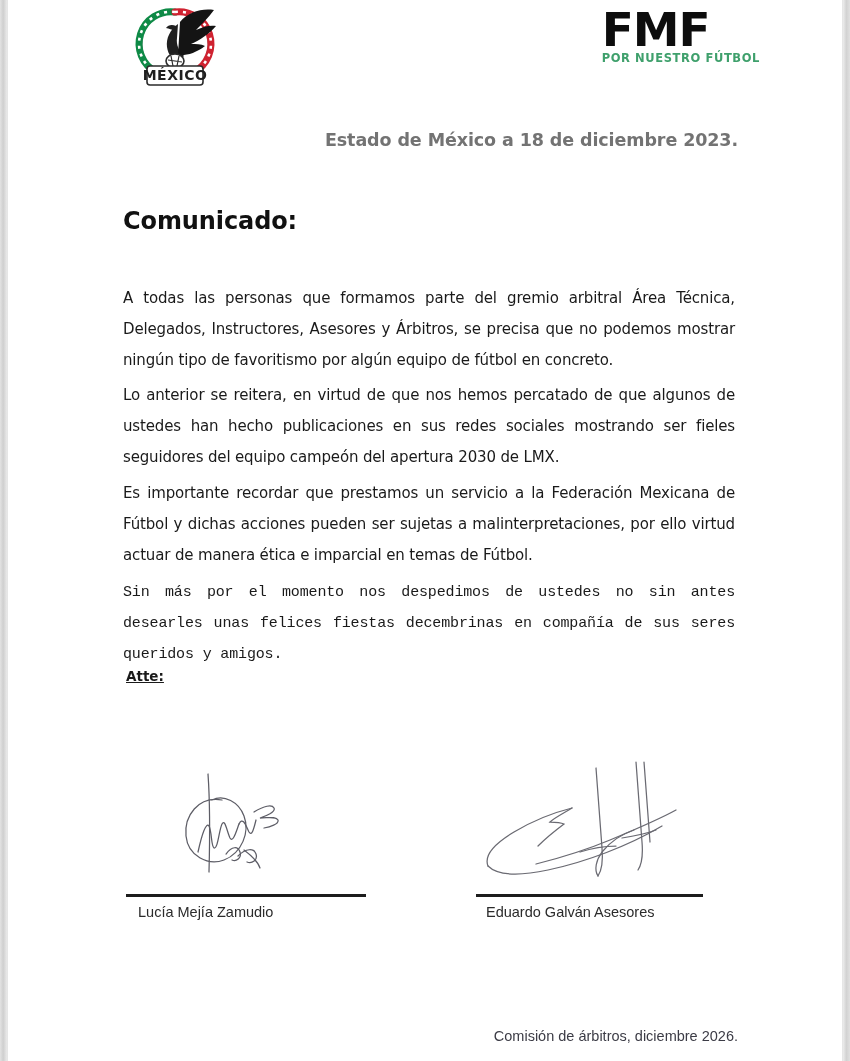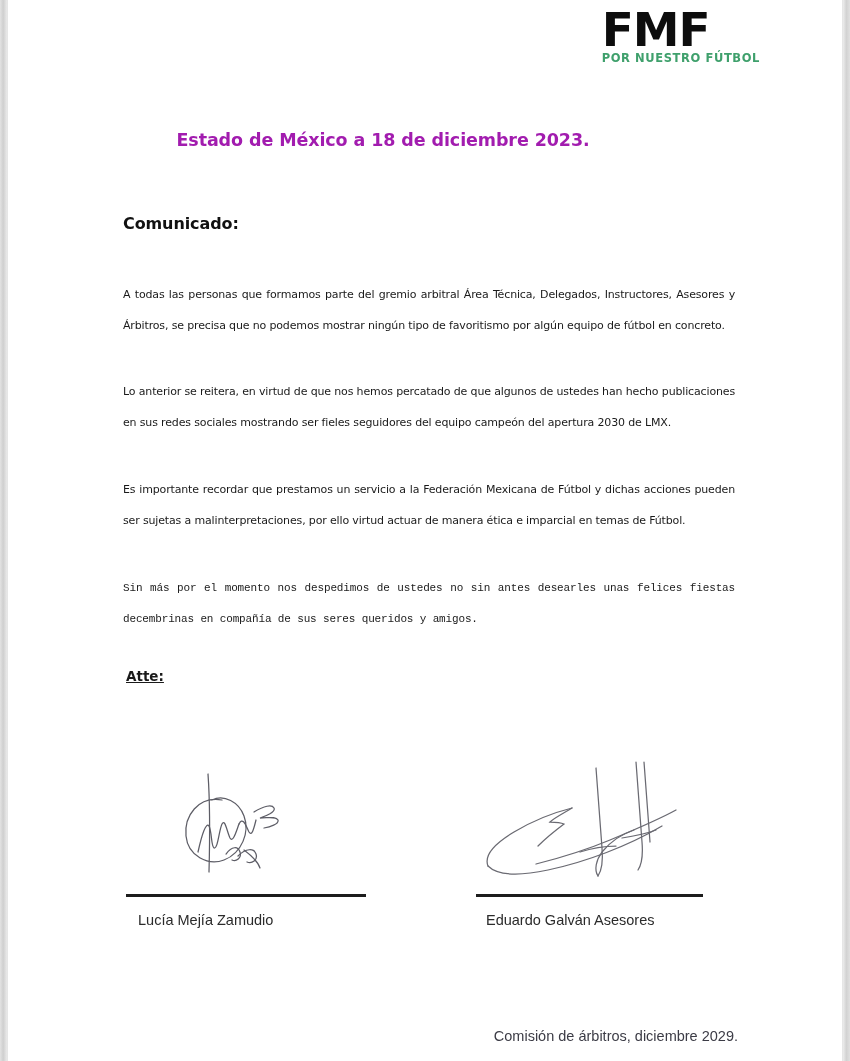--- a/index.html
+++ b/index.html
@@ -87,47 +87,47 @@
 
   
   .doc-body {
     position: absolute;
     left: 0;
     top: 0;
     width: 834px;
   }
   .date-line {
     position: absolute;
-    left: 12px;
+    left: 4px;
     top: 130px;
     width: 726px;
-    text-align: center;
+    text-align: right;
     font-family: "DejaVu Sans", sans-serif;
     font-weight: 700;
     font-size: 17.5px;
-    color: #a21caf;
+    color: #737373;
     letter-spacing: -0.1px;
   }
   .salutation {
     position: absolute;
     left: 115px;
-    top: 214px;
-    font-family: "DejaVu Sans", sans-serif;
-    font-weight: 700;
-    font-size: 16px;
+    top: 207px;
+    font-family: "DejaVu Sans", sans-serif;
+    font-weight: 700;
+    font-size: 24px;
     color: #111111;
     letter-spacing: -0.1px;
   }
   .para {
     position: absolute;
     left: 115px;
     width: 612px;
     font-family: "DejaVu Sans", sans-serif;
     font-weight: 500;
-    font-size: 11px;
+    font-size: 15px;
     line-height: 31px;
     color: #1a1a1a;
     text-align: justify;
     letter-spacing: -0.15px;
   }
   .p1 { top: 268px; }
   .p2 { top: 365px; }
   .p3 { top: 463px; }
   .p4 { top: 562px; font-family: Liberation Mono, monospace; }
 
@@ -169,21 +169,20 @@
   .sig-right .sig-rule { width: 227px; }
   .sig-name {
     position: absolute;
     top: 144px;
     left: 12px;
     font-family: "Liberation Sans", sans-serif;
     font-weight: 400;
     font-size: 14.5px;
     color: #2b2b2b;
     white-space: nowrap;
-    margin-top: 8px;
   }
   .sig-right .sig-name { left: 10px; }
 
   
   .footer-note {
     position: absolute;
     left: 0;
     top: 1028px;
     width: 730px;
     text-align: right;
@@ -197,20 +196,42 @@
 
 <div class="page-wrap">
 
   <div class="edge-left"></div>
   <div class="edge-right"></div>
 
   <div class="page">
 
     <div class="letterhead">
 
+      <div class="crest">
+        <svg viewBox="0 0 98 88" width="98" height="88" aria-hidden="true">
+
+          <circle cx="49" cy="40" r="33" fill="#ffffff" stroke="#9a9a9a" stroke-width="1.2"></circle>
+          <path d="M49 8 A32 32 0 0 0 30 68" fill="none" stroke="#0e8a46" stroke-width="7" stroke-linecap="round"></path>
+          <path d="M49 8 A32 32 0 0 1 68 68" fill="none" stroke="#cf2230" stroke-width="7" stroke-linecap="round"></path>
+          <path d="M49 8 A32 32 0 0 0 30 68" fill="none" stroke="#ffffff" stroke-width="2.6" stroke-dasharray="3 5"></path>
+          <path d="M49 8 A32 32 0 0 1 68 68" fill="none" stroke="#ffffff" stroke-width="2.6" stroke-dasharray="3 5"></path>
+
+          <path d="M52 20 C44 26 40 34 41 43 C42 51 47 56 52 58 L58 52 C53 47 50 41 51 34 Z" fill="#1f1f1f"></path>
+
+          <path d="M54 18 C62 8 76 4 88 6 C82 14 76 20 70 26 C78 22 85 21 90 22 C83 30 74 36 65 40 C70 40 75 40 79 42 C70 49 60 52 52 51 Z" fill="#141414"></path>
+
+          <path d="M50 22 C46 20 42 21 40 24 C43 25 46 25 48 27 Z" fill="#1f1f1f"></path>
+
+          <ellipse cx="49" cy="57" rx="9" ry="7" fill="#ffffff" stroke="#2b2b2b" stroke-width="1.6"></ellipse>
+          <path d="M42 56 L56 58 M45 52 L47 62 M53 52 L51 62" stroke="#2b2b2b" stroke-width="1.2"></path>
+
+          <rect x="21" y="62" width="56" height="19" rx="3" fill="#ffffff" stroke="#2b2b2b" stroke-width="1.6"></rect>
+          <text x="49" y="76" text-anchor="middle" font-family="DejaVu Sans, sans-serif" font-size="14" font-weight="700" letter-spacing="0.5" fill="#1f1f1f">MÉXICO</text>
+        </svg>
+      </div>
 
       <div class="fmf-logo">
         <div class="fmf-word">FMF</div>
         <div class="fmf-tag">POR NUESTRO FÚTBOL</div>
       </div>
 
     </div>
 
     <div class="doc-body">
 
@@ -261,17 +282,17 @@
               <path d="M146 78 C158 76 170 74 180 70"></path>
               <path d="M104 92 C116 88 128 86 140 86"></path>
               <path d="M60 104 C84 98 110 90 134 80 C158 70 182 60 200 50"></path>
             </g>
           </svg>
         </div>
         <div class="sig-rule"></div>
         <div class="sig-name">Eduardo Galván Asesores</div>
       </div>
 
-      <div class="footer-note">Comisión de árbitros, diciembre 2029.</div>
+      <div class="footer-note">Comisión de árbitros, diciembre 2026.</div>
 
     </div>
   </div>
 </div>
 
 </body></html>

